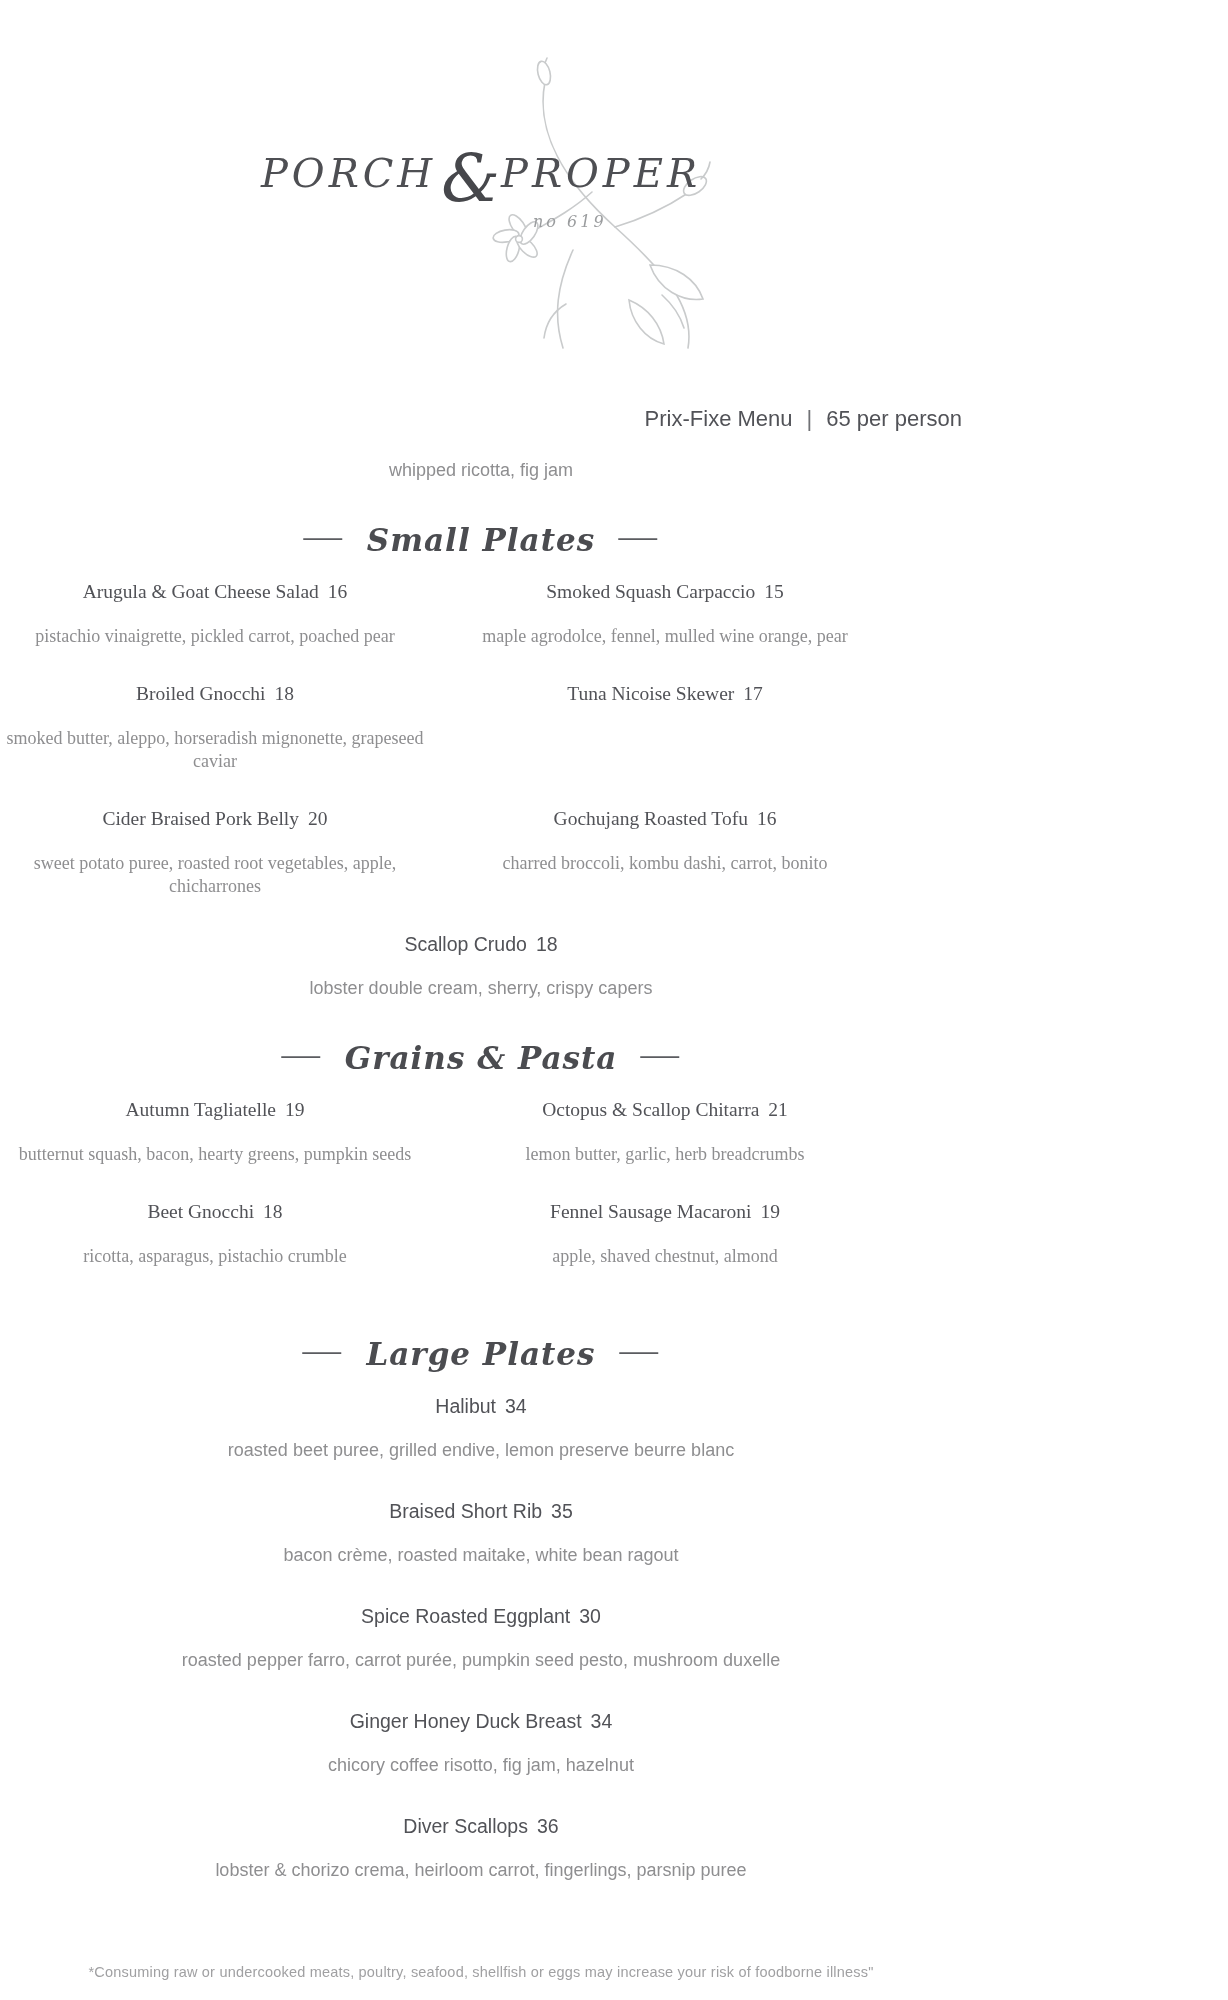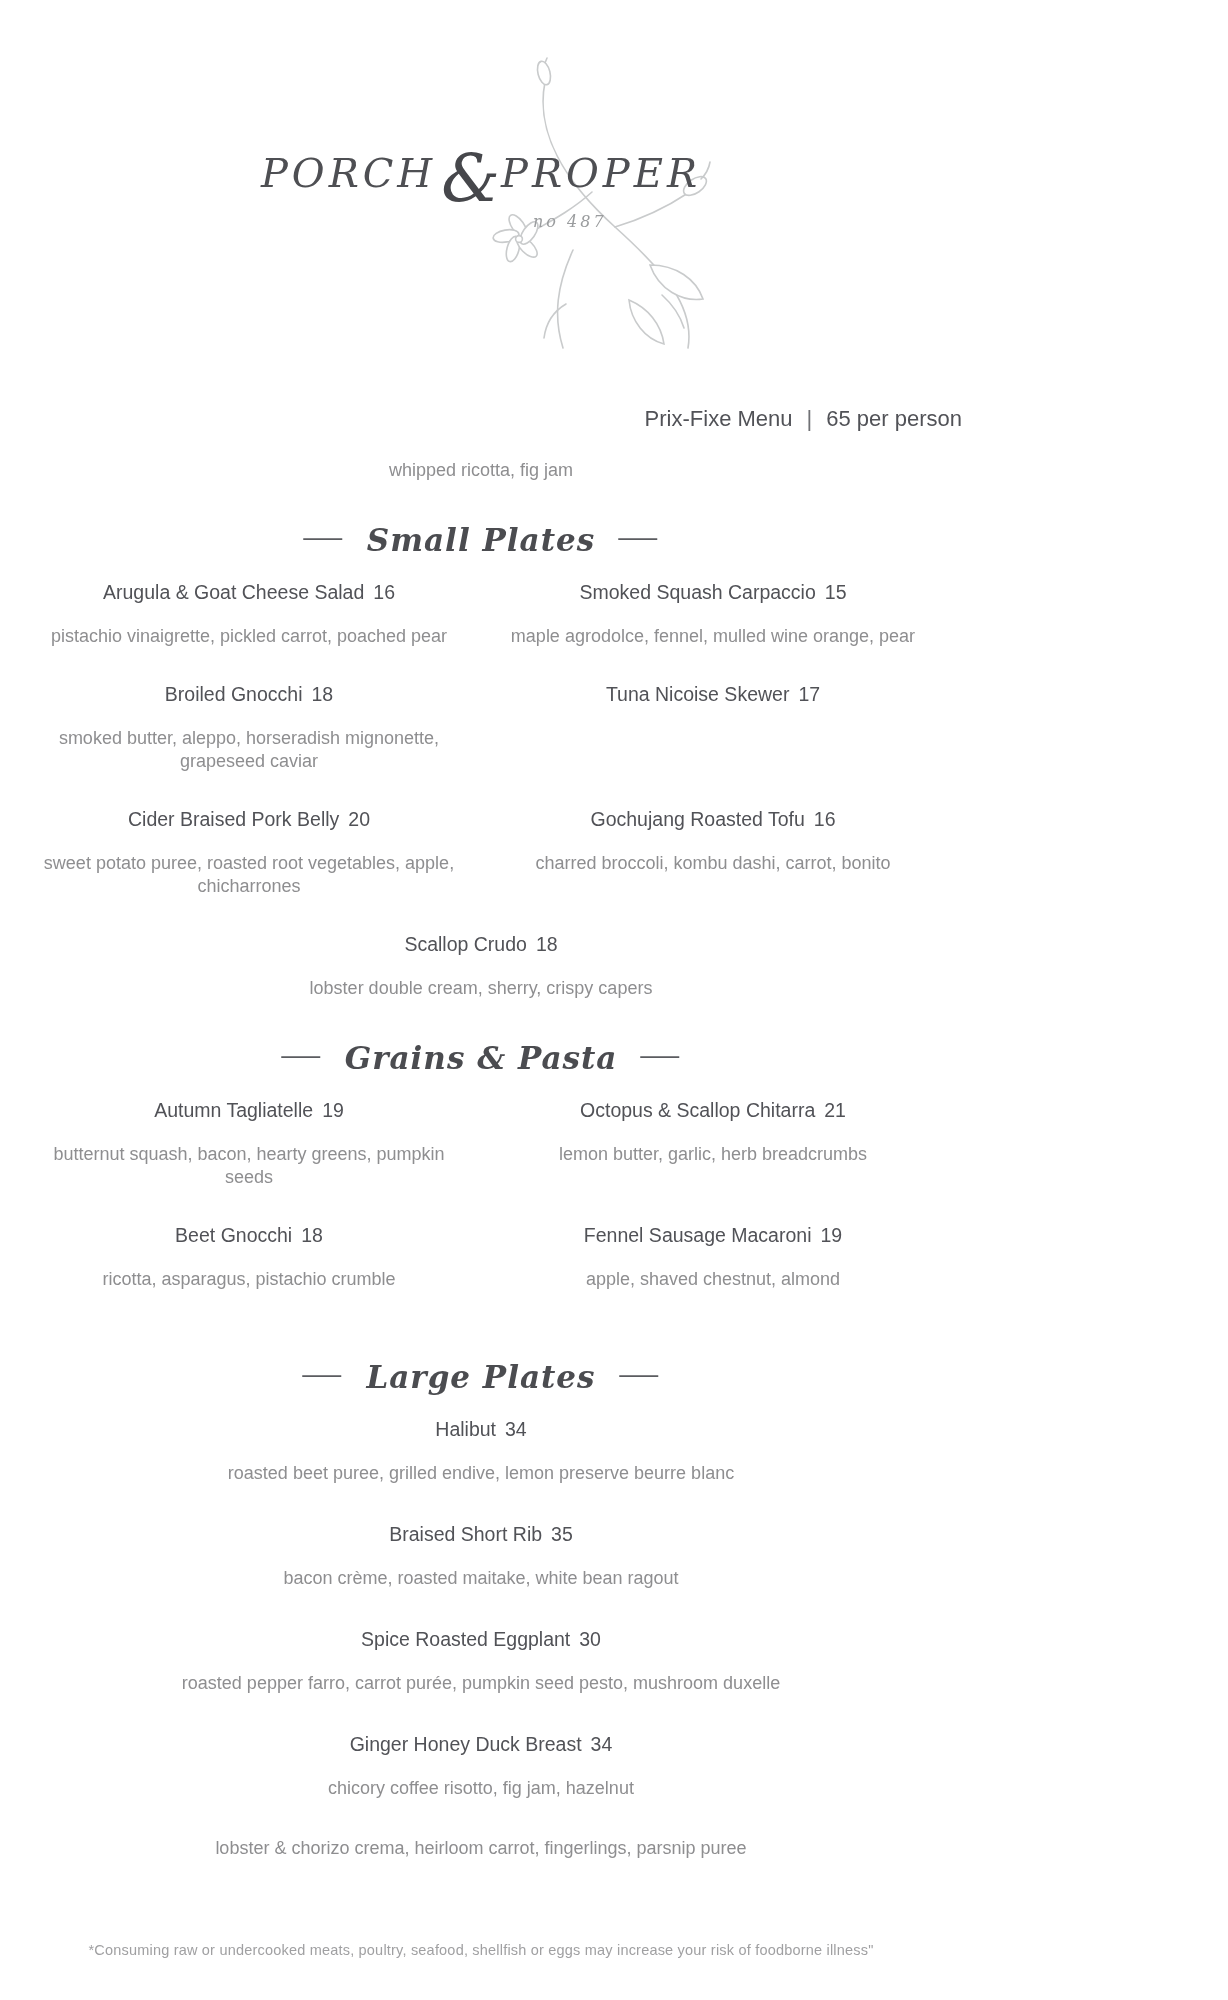--- a/index.html
+++ b/index.html
@@ -44,21 +44,21 @@
     font-family: "DejaVu Serif", serif; font-style: italic; font-weight: bold;
     font-size: 31px; color: #4b4c50; letter-spacing: 1px;
   }
   .section-header .dash {
     font-family: "Liberation Sans", sans-serif; font-style: normal; font-weight: normal;
     font-size: 26px; color: #5b5c60; margin: 0 30px; vertical-align: 5px;
     display: inline-block; transform: scaleX(1.5);
   }
 
   
-  .plate-row { display: flex; justify-content: center; gap: 34px; margin-bottom: 34px; }
+  .plate-row { display: flex; gap: 20px; margin-bottom: 34px; font-family: Liberation Serif, serif; }
   .cell { width: 430px; text-align: center; }
   .centered-item { text-align: center; margin-bottom: 34px; }
   .large-list .centered-item { margin-bottom: 37px; }
 
   .footer-note {
     margin-top: 82px; text-align: center;
     font-size: 14.5px; color: #a0a0a2; letter-spacing: 0.2px;
   }
 </style>
 </head>
@@ -87,21 +87,21 @@
           <path d="M299 248 C318 256 331 272 334 292 C315 287 301 269 299 248 Z" fill="#ffffff"></path>
           <path d="M243 198 C227 233 223 264 233 296"></path>
           <path d="M236 252 C224 259 216 271 214 286"></path>
           <path d="M332 243 C342 252 350 263 354 276"></path>
         </g>
       </svg>
     </div>
     <div class="wordmark">
       <span class="word">PORCH</span><span class="amp">&amp;</span><span class="word">PROPER</span>
     </div>
-    <div class="brand-no">no 487</div>
+    <div class="brand-no">no 619</div>
   </div>
 
   <div class="prix-line">
     <span>Prix-Fixe Menu</span><span class="sep">|</span><span>65 per person</span>
   </div>
 
   <div class="bread-block">
     <div class="item-desc">whipped ricotta, fig jam</div>
   </div>
 
@@ -187,19 +187,20 @@
     </div>
     <div class="centered-item">
       <div class="item-name-line"><span>Spice Roasted Eggplant</span><span class="item-price">30</span></div>
       <div class="item-desc">roasted pepper farro, carrot purée, pumpkin seed pesto, mushroom duxelle</div>
     </div>
     <div class="centered-item">
       <div class="item-name-line"><span>Ginger Honey Duck Breast</span><span class="item-price">34</span></div>
       <div class="item-desc">chicory coffee risotto, fig jam, hazelnut</div>
     </div>
     <div class="centered-item">
+      <div class="item-name-line"><span>Diver Scallops</span><span class="item-price">36</span></div>
       <div class="item-desc">lobster &amp; chorizo crema, heirloom carrot, fingerlings, parsnip puree</div>
     </div>
   </div>
 
   <div class="footer-note">*Consuming raw or undercooked meats, poultry, seafood, shellfish or eggs may increase your risk of foodborne illness"</div>
 
 </div>
 
 </body></html>

